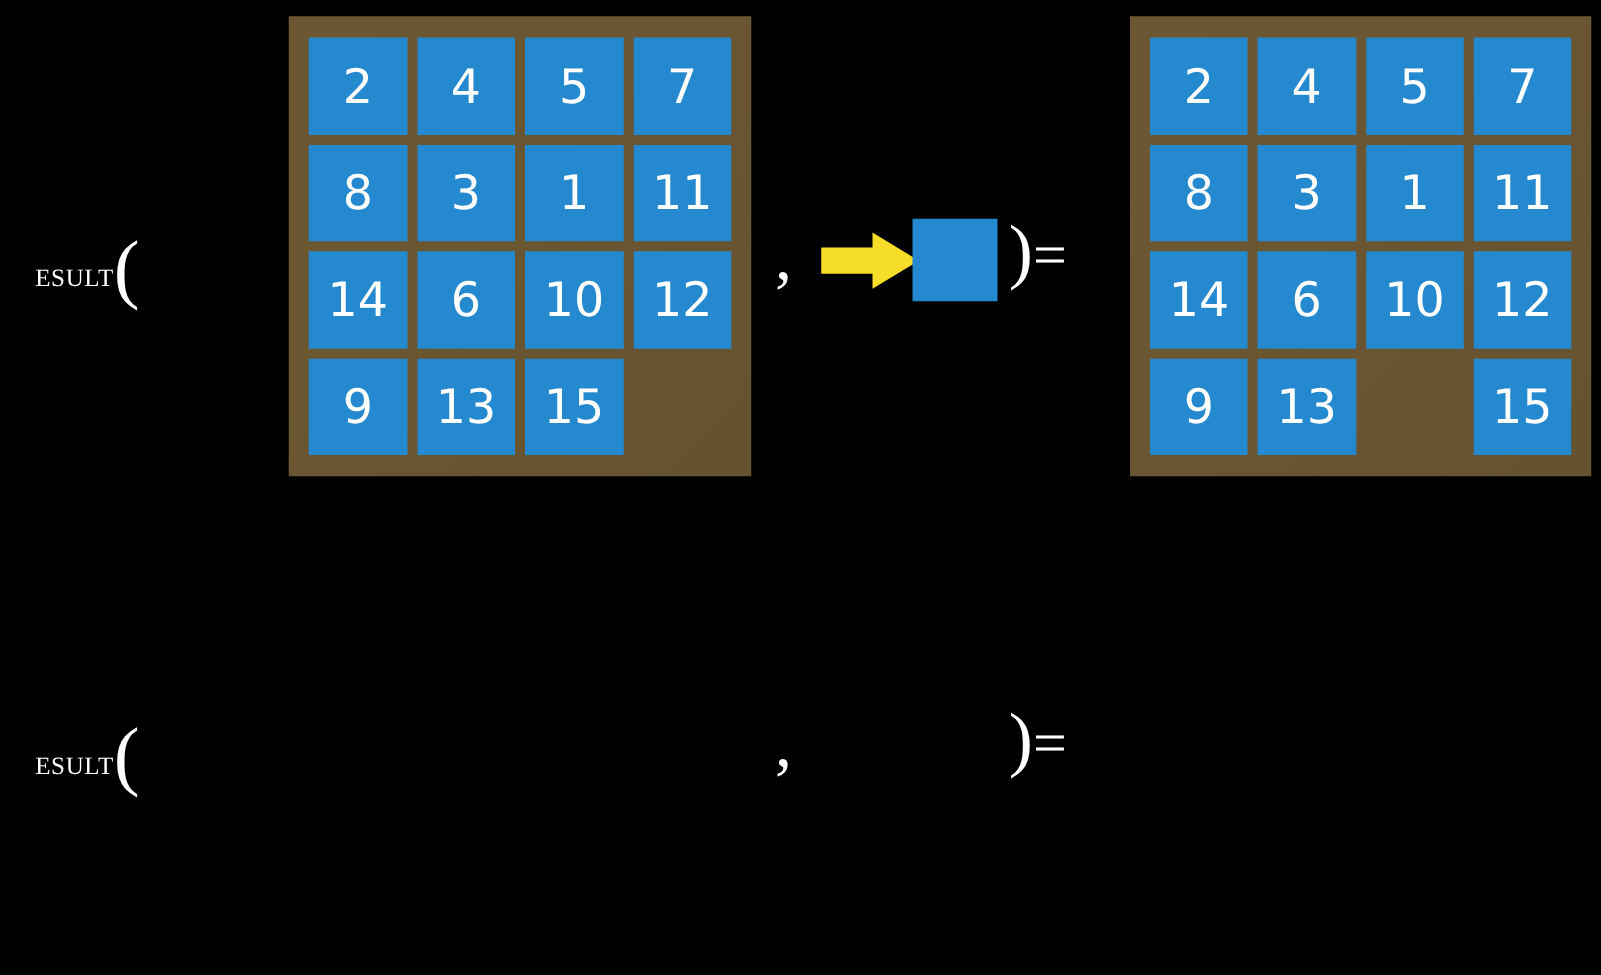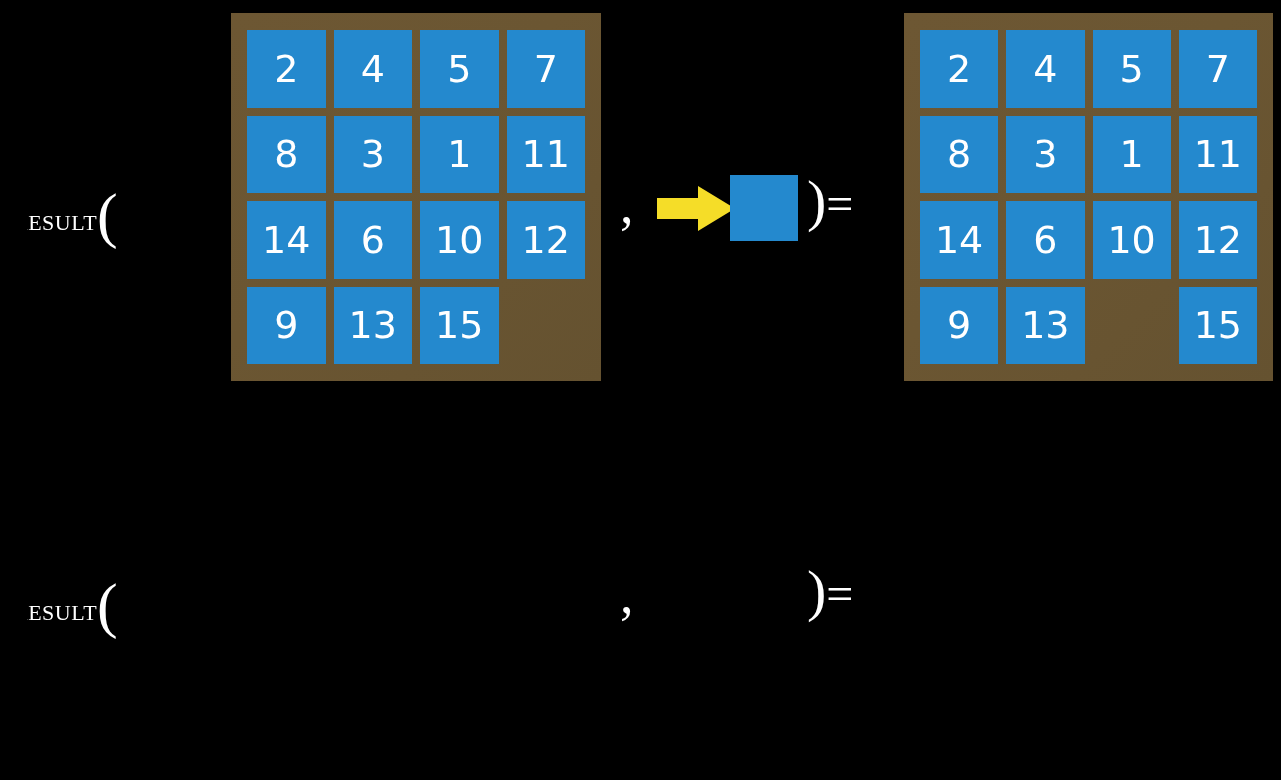--- a/index.html
+++ b/index.html
@@ -36,21 +36,21 @@
     letter-spacing: 0.5px;
     font-variant: small-caps;
     text-transform: lowercase;
   }
   .result-label::first-letter { font-size: 1px; }
   #row-slide-right .result-label { left: 27px; top: 178px; }
   #row-slide-down  .result-label { left: 27px; top: 178px; }
 
   
   .rl-big   { font-size: 54px; }
-  .rl-small { font-size: 32px; }
+  .rl-small { font-size: 28px; }
   .rl-paren { font-size: 62px; position: relative; top: 6px; }
 
   
   .comma {
     position: absolute;
     color: #ffffff;
     font-family: "Liberation Serif", "DejaVu Serif", serif;
     font-size: 54px;
     line-height: 1;
   }

